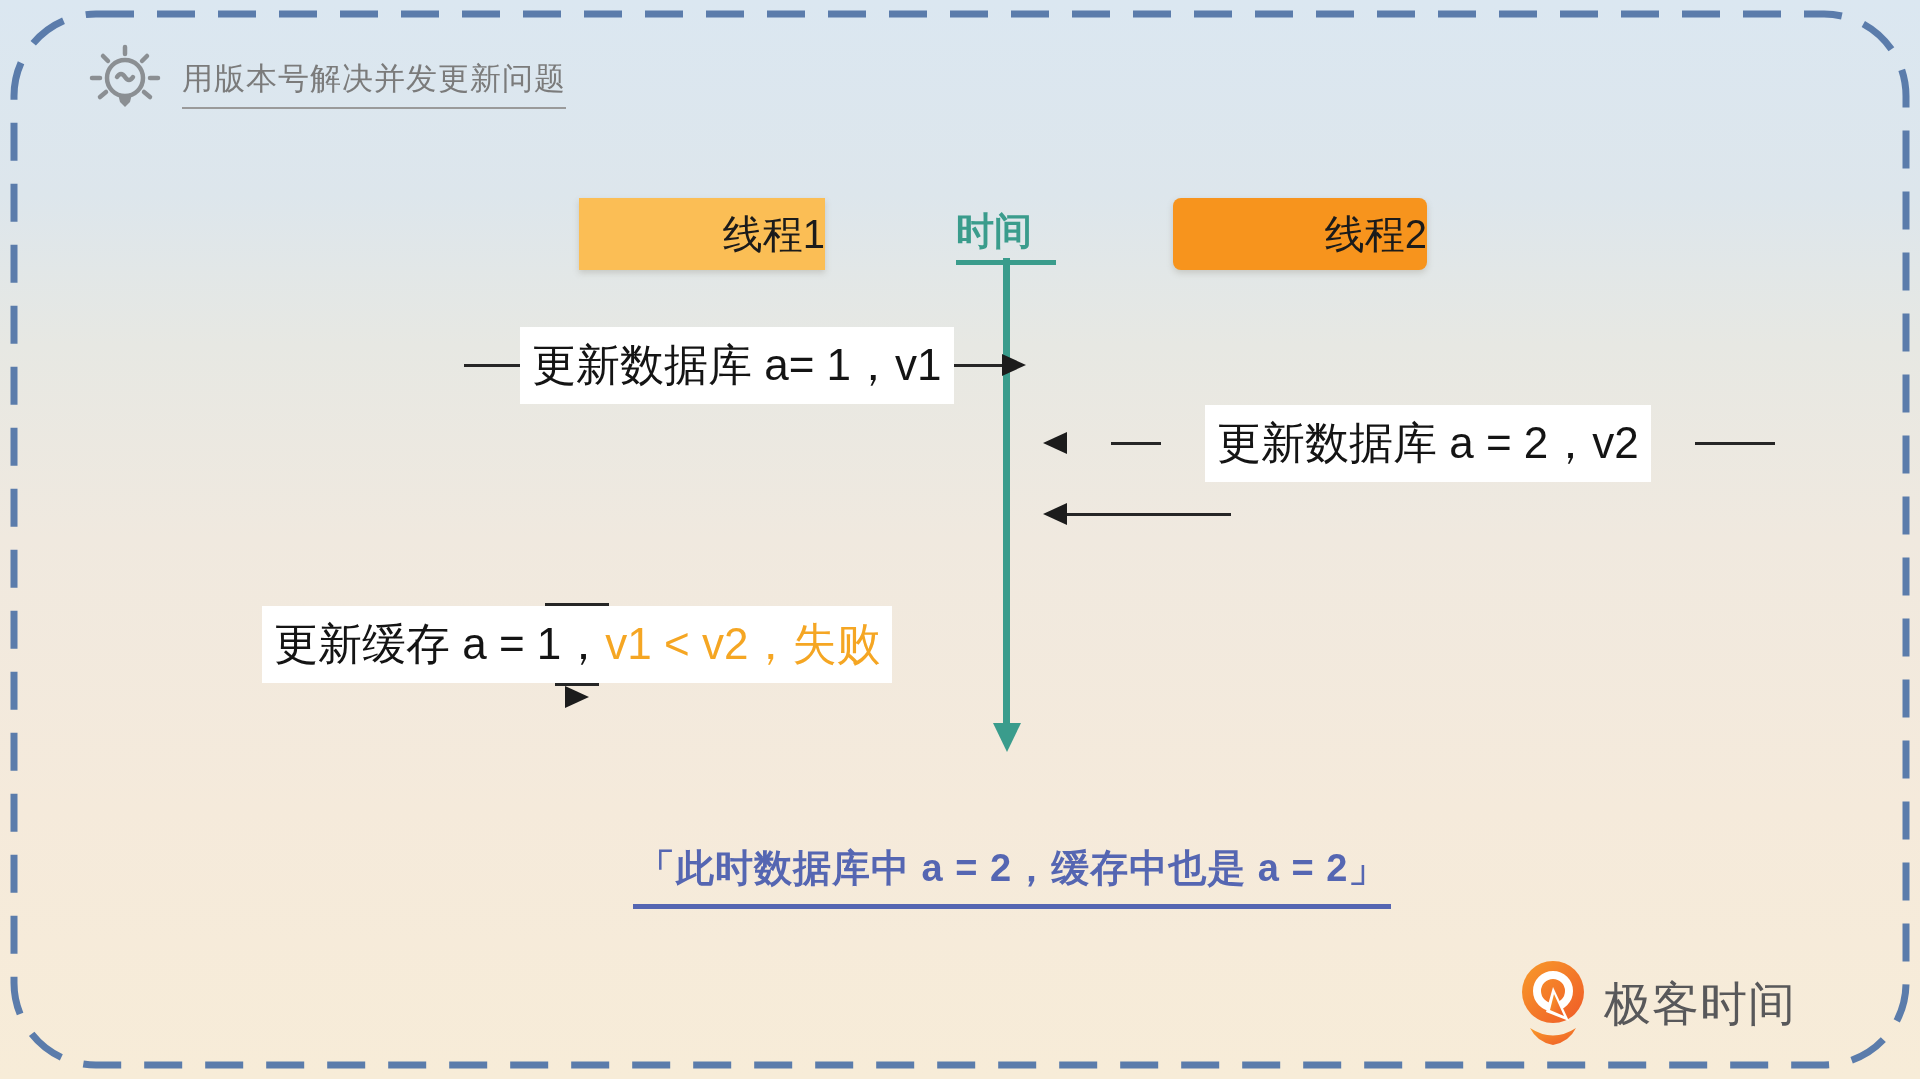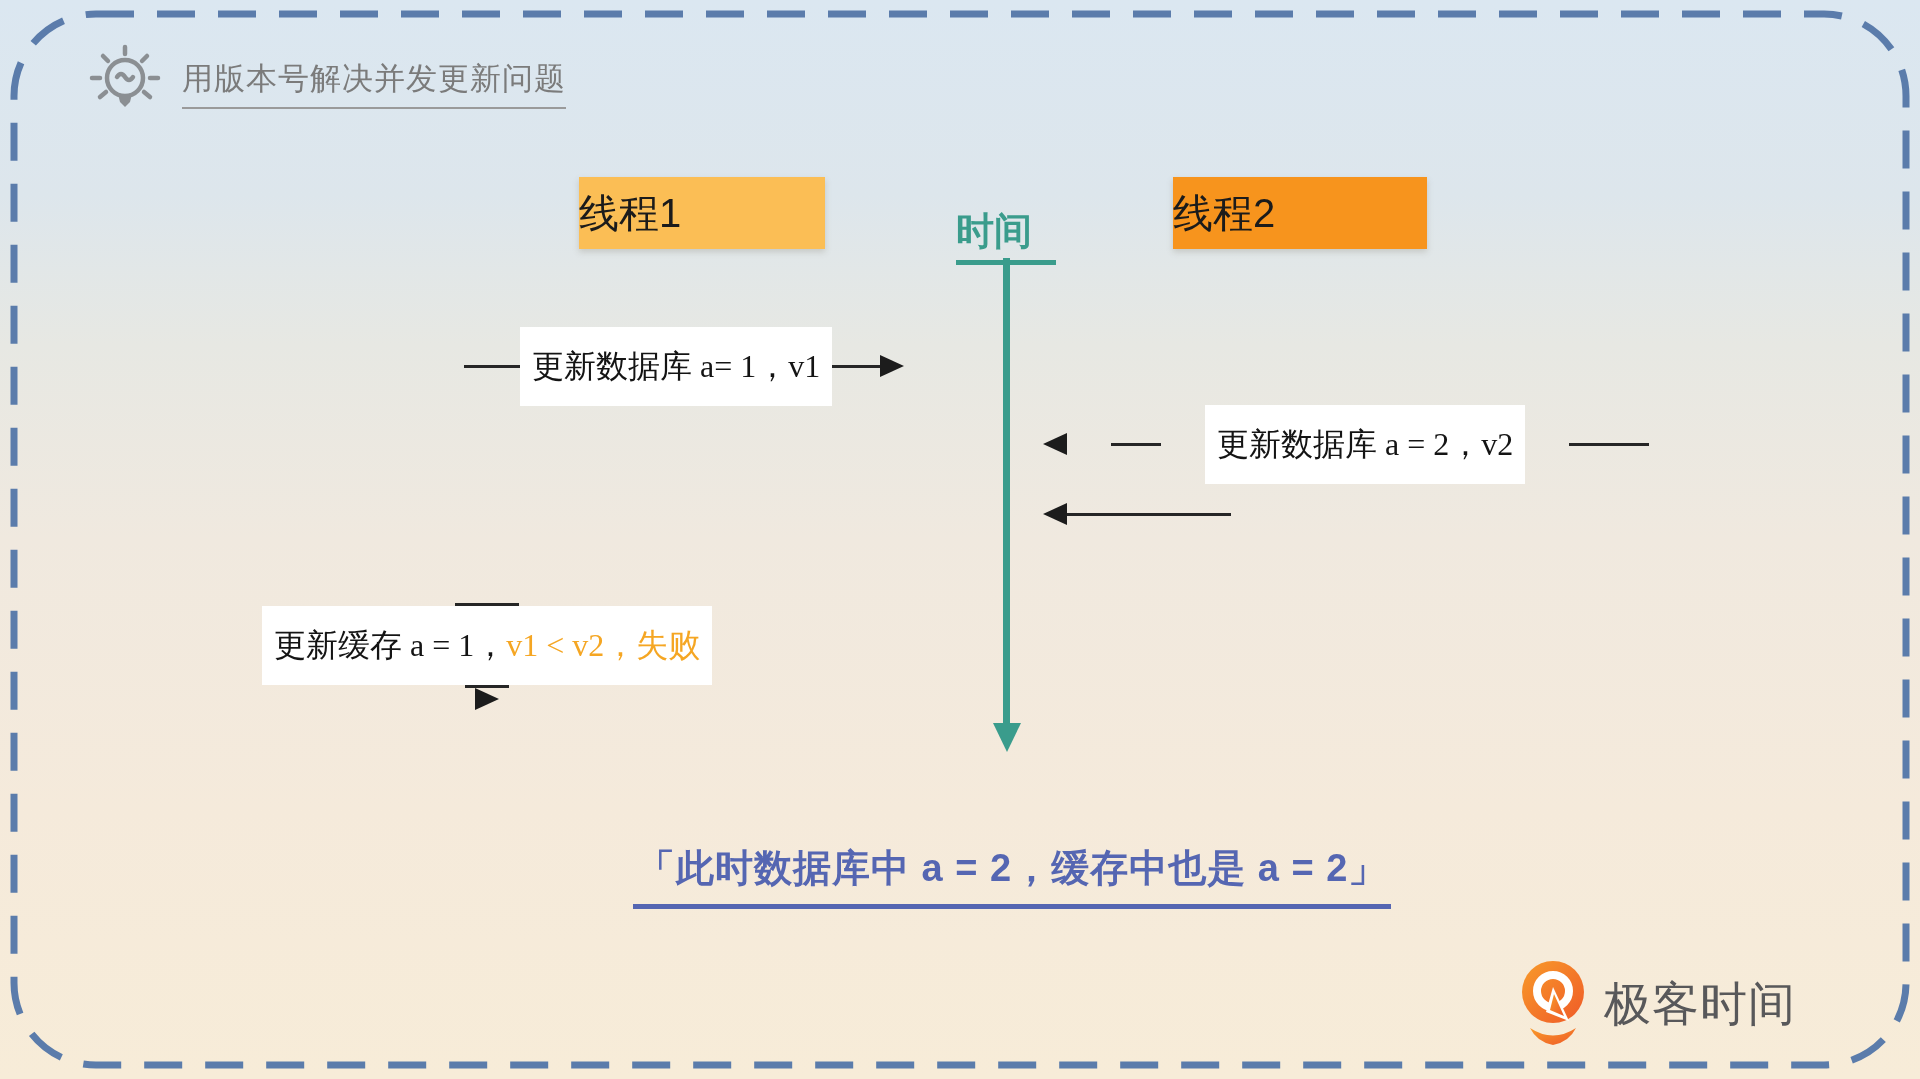--- a/index.html
+++ b/index.html
@@ -14,43 +14,43 @@
   #frame-svg{position:absolute;left:0;top:0;width:1920px;height:1079px;pointer-events:none;}
   
   .header{position:absolute;left:84px;top:42px;display:flex;align-items:center;gap:16px;}
   .bulb{width:82px;height:82px;}
   .doc-title{
     font-size:31px;color:#7b7b7b;letter-spacing:1px;
     border-bottom:2px solid #9a9a9a;padding-bottom:7px;
   }
   
   .thread-box{
-    position:absolute;height:72px;display:flex;align-items:center;justify-content:flex-start;
-    font-size:40px;color:#1b1b1b;box-shadow:0 3px 6px rgba(120,110,90,.25);
+    position:absolute;height:72px;display:flex;align-items:center;justify-content:flex-end;
+    font-size:40px;color:#1b1b1b;box-shadow:0 3px 6px rgba(120,110,90,.25);margin-top:21px;
   }
   #thread1{left:579px;top:177px;width:246px;background:var(--thread1_bg,#FBBE55);}
-  #thread2{left:1173px;top:177px;width:254px;background:var(--thread2_bg,#F7941D);}
+  #thread2{left:1173px;top:177px;width:254px;background:var(--thread2_bg,#F7941D);border-radius:8px;}
   
   .time-label{
     position:absolute;left:956px;top:206px;width:100px;text-align:left;
     font-size:38px;font-weight:700;color:var(--timeline,#3A9C8C);
     border-bottom:5px solid var(--timeline,#3A9C8C);padding-bottom:3px;
   }
   .time-line{position:absolute;left:1003px;top:258px;width:7px;height:466px;background:var(--timeline,#3A9C8C);}
   .time-arrowhead{
     position:absolute;left:993px;top:723px;width:0;height:0;
     border-left:14px solid transparent;border-right:14px solid transparent;
     border-top:29px solid var(--timeline,#3A9C8C);
   }
   
   .msg-row{position:absolute;display:flex;align-items:center;}
   .seg{height:0;border-top:3px solid #262626;}
   .msg-label{
-    background:#ffffff;padding:21px 12px;font-size:32px;color:#141414;
-    white-space:nowrap;line-height:1.15;font-family:Liberation Serif, serif;
+    background:#ffffff;padding:13px 12px;font-size:44px;color:#141414;
+    white-space:nowrap;line-height:1.15;
   }
   .arr-r{width:0;height:0;border-top:11px solid transparent;border-bottom:11px solid transparent;border-left:24px solid #1c1c1c;}
   .arr-l{width:0;height:0;border-top:11px solid transparent;border-bottom:11px solid transparent;border-right:24px solid #1c1c1c;}
   #row1{left:464px;top:327px;}
   #row2{left:1043px;top:405px;gap:44px;}
   #row3{left:1043px;top:503px;}
   #row4{left:262px;top:603px;flex-direction:column;}
   .hl-orange{color:var(--highlight_orange,#F5A623);}
   
   .conclusion{

